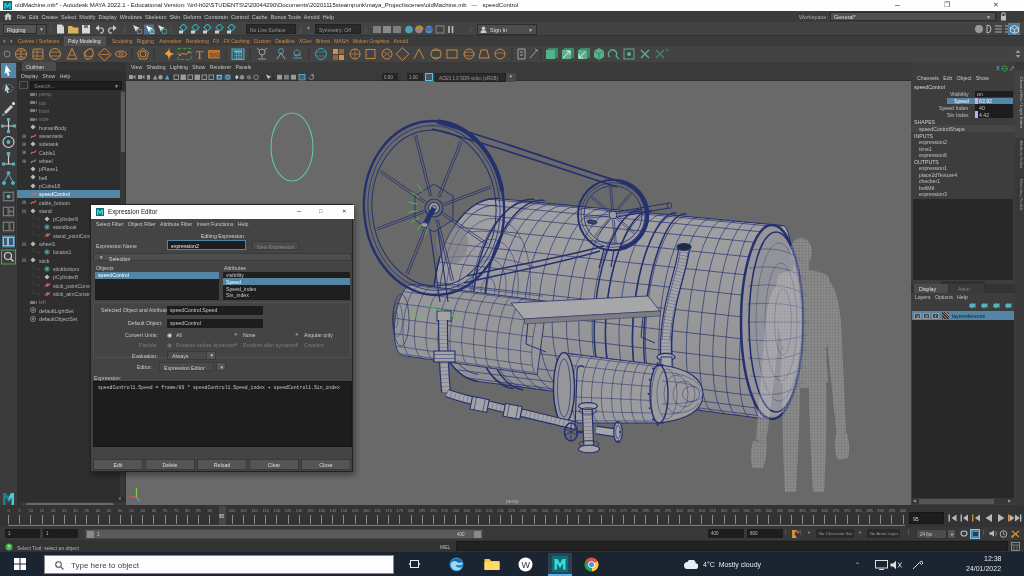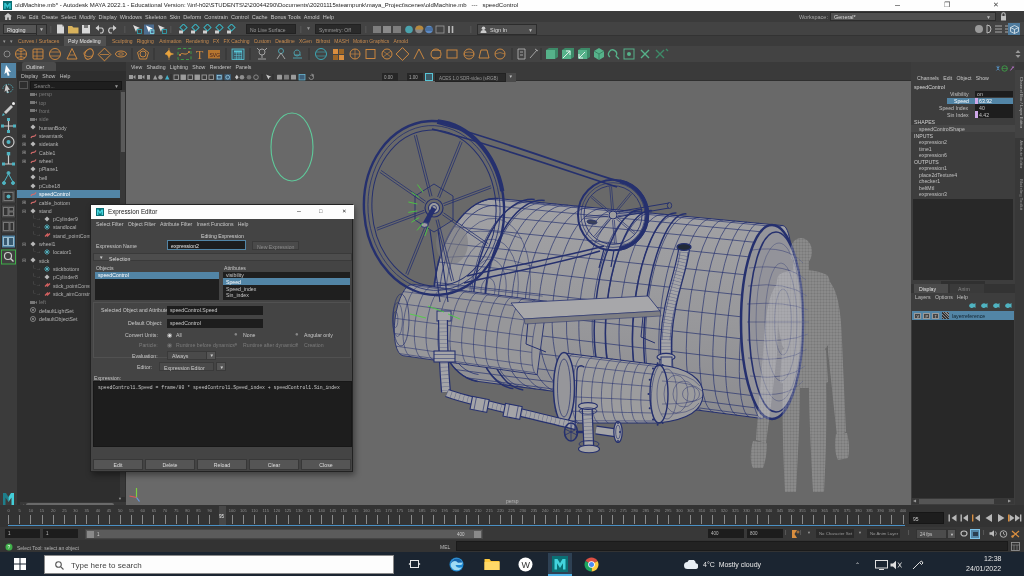--- a/index.html
+++ b/index.html
@@ -1203,21 +1203,21 @@
         <rect x="6.5" y="0" width="5.5" height="5.5"></rect>
         <rect x="0" y="6.5" width="5.5" height="5.5"></rect>
         <rect x="6.5" y="6.5" width="5.5" height="5.5"></rect>
       </g>
     </svg>
   <div class="abs" style="left:44px;top:3px;width:350px;height:19px;background:#fdfdfd;border:1px solid #8a8a8a;">
     <svg class="abs" style="left:10px;top:5px" width="9" height="9" viewBox="0 0 9 9">
         <circle cx="3.5" cy="3.5" r="2.8" fill="none" stroke="#555" stroke-width="1.1"></circle>
         <path d="M5.8 5.8 L8.5 8.5" stroke="#555" stroke-width="1.1"></path>
       </svg>
-    <span class="t" style="left:26px;top:5px;font-size:8px;color:#444;">Type here to search</span>
+    <span class="t" style="left:26px;top:5px;font-size:8px;color:#444;">Type here to object</span>
   </div>
   <svg class="abs" style="left:408px;top:6px" width="13" height="12" viewBox="0 0 13 12">
       <rect x="2.5" y="2.5" width="8" height="7" fill="none" stroke="#e8e8e8" stroke-width="1"></rect>
       <path d="M0.5 6 L2.5 4.5 V7.5 Z M12.5 6 L10.5 4.5 V7.5 Z" fill="#e8e8e8"></path>
     </svg>
   <svg class="abs" style="left:449px;top:5px" width="15" height="15" viewBox="0 0 15 15">
     <circle cx="7.5" cy="7.5" r="7" fill="#1e88d2"></circle>
     <path d="M2 9.5 A6 6 0 0 1 13.5 5.5 Q13.8 7.8 11.5 8 L6.5 8 Q7 10.5 10 10.7 Q12 10.8 13 10 A6 6 0 0 1 2 9.5 Z" fill="#9fdbf4"></path>
     <path d="M2 9.5 A6 6 0 0 1 13.5 5.5 L9 5.8 A4 4 0 0 0 2 9.5 Z" fill="#1565ad"></path>
   </svg>

